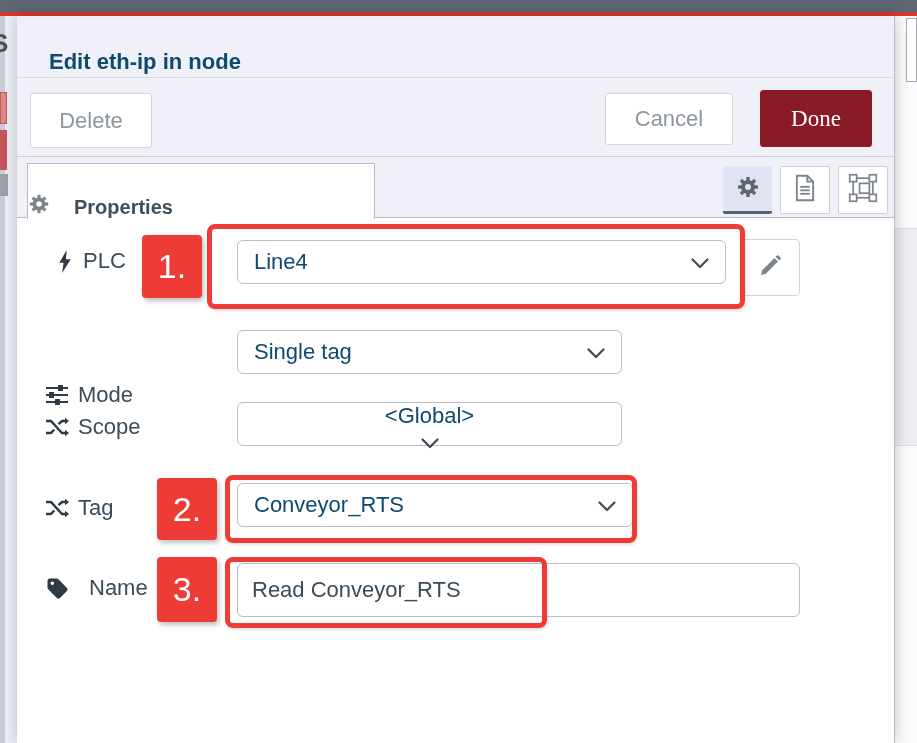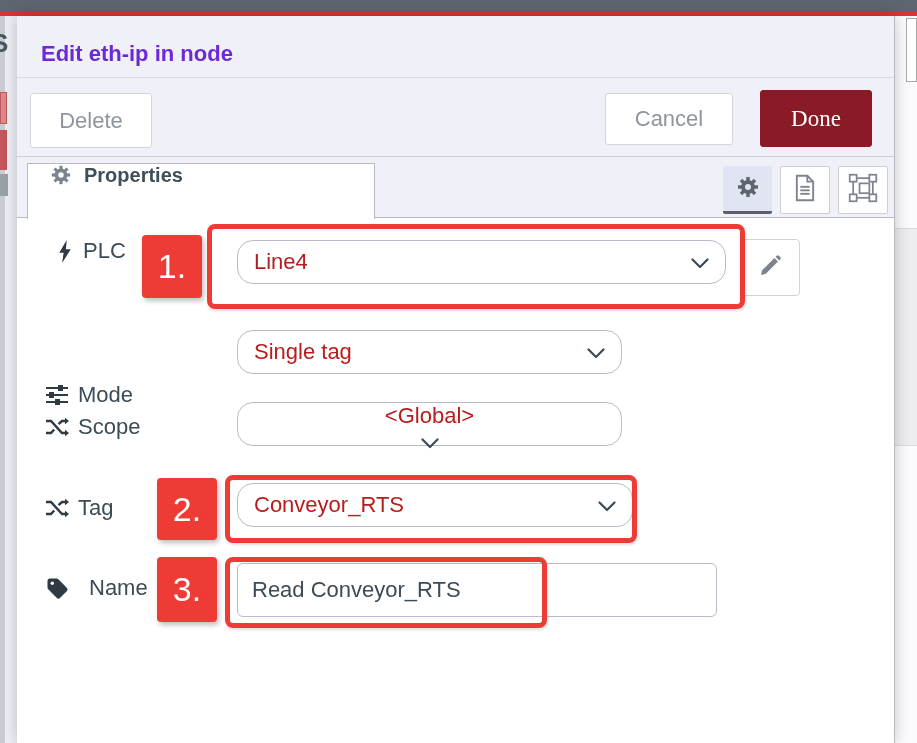--- a/index.html
+++ b/index.html
@@ -25,65 +25,65 @@
   .scroll-thumb{position:absolute;left:11px;top:2px;width:9px;height:62px;background:#fff;border:1px solid #a8a8b0;}
   .side-block{position:absolute;left:0;top:212px;width:22px;height:216px;background:#ededf1;
     border-top:1px solid #dadade;border-bottom:1px solid #dadade;}
 
   
   .dialog{position:absolute;left:17px;top:16px;width:878px;height:727px;background:#fff;
     border-right:1px solid #b9bac2;box-shadow:0 0 14px rgba(0,0,0,.22);box-sizing:border-box;}
 
   .dlg-header{position:absolute;left:0;top:0;width:100%;height:62px;background:#f0f1f8;
     border-bottom:1px solid #d9dae3;box-sizing:border-box;}
-  .dlg-title{position:absolute;left:16px;top:17px;margin:8px;font-size:22px;font-weight:bold;color:#6d28d9;}
+  .dlg-title{position:absolute;left:16px;top:17px;margin:16px;font-size:22px;font-weight:bold;color:#0c4a6e;}
 
   .dlg-toolbar{position:absolute;left:0;top:62px;width:100%;height:79px;background:#f0f1f8;
     border-bottom:1px solid #cdced8;box-sizing:border-box;}
 
   .btn{position:absolute;font-family:inherit;cursor:pointer;box-sizing:border-box;}
   .btn-plain{background:#fff;border:1px solid #d4d5db;border-radius:3px;font-size:22px;color:#8e959c;}
   .btn-delete{left:13px;top:77px;width:122px;height:55px;}
   .btn-cancel{left:588px;top:77px;width:128px;height:52px;}
   .btn-done{left:743px;top:74px;width:112px;height:57px;background:#8b1a27;border:1px solid #8b1a27;
     border-radius:3px;font-size:23px;color:#fff;font-family:Liberation Serif, serif;}
 
   .tabbar{position:absolute;left:0;top:141px;width:100%;height:61px;background:#f0f1f8;
     border-bottom:1px solid #b9bac4;box-sizing:border-box;}
   .tab{position:absolute;left:10px;top:6px;width:348px;height:56px;background:#fff;
     border:1px solid #b9bac4;border-bottom:none;box-sizing:border-box;z-index:2;
-    display:flex;align-items:flex-start;gap:12px;padding-left:22px;cursor:pointer;}
+    display:flex;align-items:flex-end;gap:24px;cursor:pointer;}
   .tab .tlabel{font-size:20px;font-weight:bold;color:#3f4f5a;}
 
   .iconbtn{position:absolute;top:9px;width:50px;height:48px;background:#fff;border:1px solid #cdced6;
     border-radius:2px;box-sizing:border-box;display:flex;align-items:center;justify-content:center;cursor:pointer;}
   .iconbtn.sel{left:706px;width:49px;background:#e1e4f3;border:none;border-bottom:3px solid #59616d;}
   .iconbtn.doc{left:763px;}
   .iconbtn.app{left:821px;}
 
   
   .form{position:absolute;left:0;top:202px;right:0;bottom:0;background:#fff;}
   .flabel{position:absolute;left:28px;display:flex;align-items:center;gap:9px;
     font-size:22px;color:#3c4b55;}
   .flabel .ic{display:flex;width:24px;justify-content:center;}
-  .l-plc{top:20px;left:36px;gap:6px;}
+  .l-plc{top:30px;left:36px;gap:6px;}
   .l-mode{top:116px;margin-top:48px;}
   .l-scope{top:196px;}
   .l-tag{top:277px;}
   .l-name{top:357px;gap:20px;}
 
   .select{position:absolute;left:220px;height:44px;background:#fff;border:1px solid #b9bcc6;
-    border-radius:16px;box-sizing:border-box;display:flex;align-items:center;justify-content:space-between;
-    padding:0 16px;font-size:22px;color:#b91c1c;cursor:pointer;}
+    border-radius:6px;box-sizing:border-box;display:flex;align-items:center;justify-content:space-between;
+    padding:0 16px;font-size:22px;color:#0c4a6e;cursor:pointer;}
   .s-plc{top:22px;width:489px;}
   .s-mode{top:112px;width:385px;}
   .s-scope{top:184px;width:385px;flex-direction:column;}
   .s-tag{top:265px;width:396px;}
 
-  .textinput{position:absolute;left:220px;top:345px;width:480px;height:54px;border:1px solid #b9bcc6;
+  .textinput{position:absolute;left:220px;top:345px;width:563px;height:54px;border:1px solid #b9bcc6;
     border-radius:6px;box-sizing:border-box;font-size:22px;color:#3c4b55;padding:0 14px;
     font-family:inherit;background:#fff;}
 
   .badge{position:absolute;width:60px;background:#ef3b36;border-radius:4px;color:#fff;font-size:34px;
     display:flex;align-items:center;justify-content:center;box-shadow:2px 3px 5px rgba(0,0,0,.25);z-index:3;}
   .b1{left:125px;top:17px;height:63px;}
   .b2{left:140px;top:260px;height:62px;}
   .b3{left:140px;top:339px;height:65px;}
 
   .ann{position:absolute;border:5px solid #ef3b36;border-radius:8px;box-sizing:border-box;

